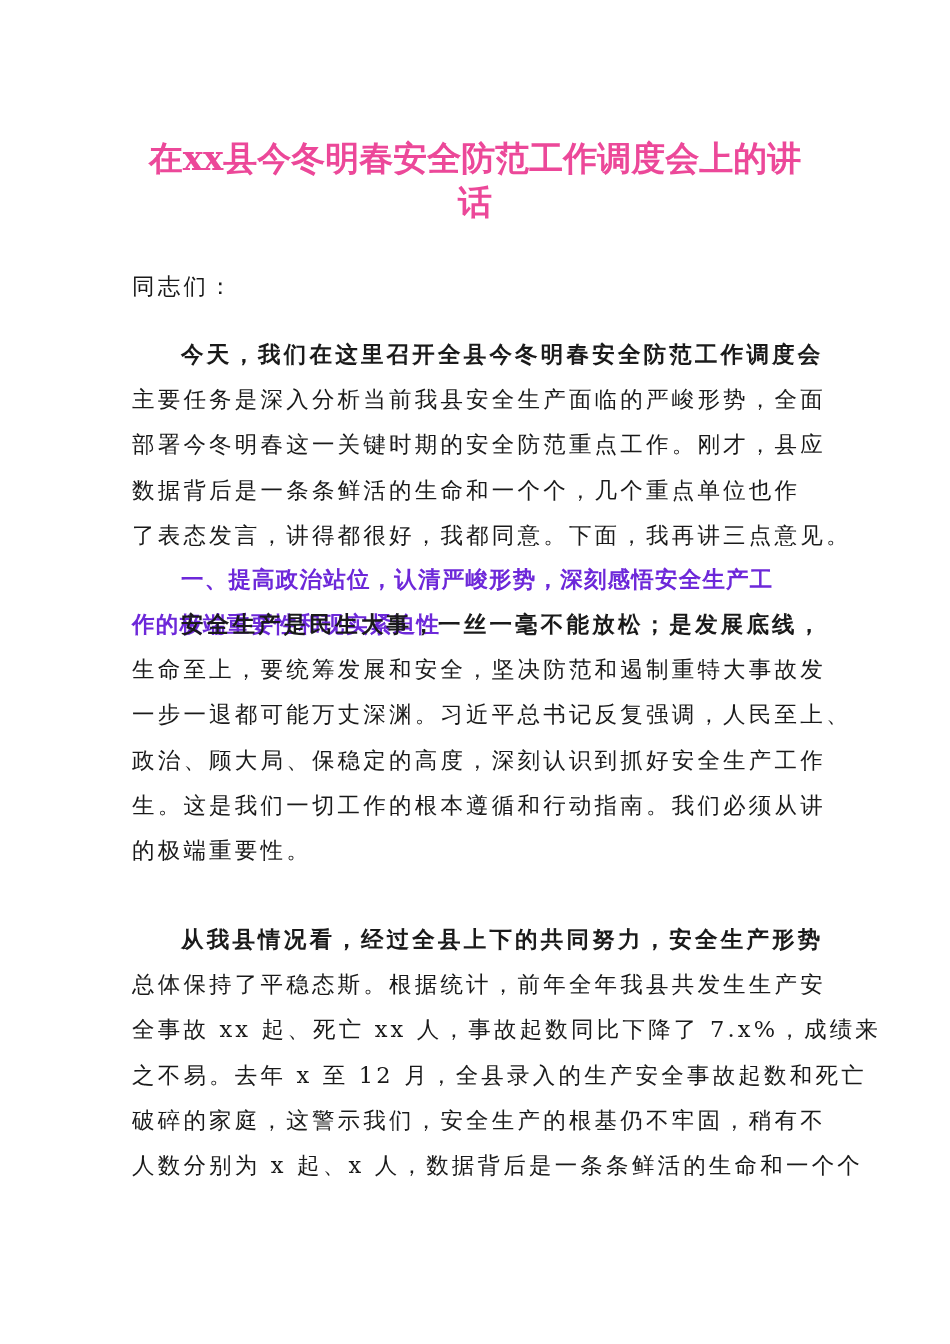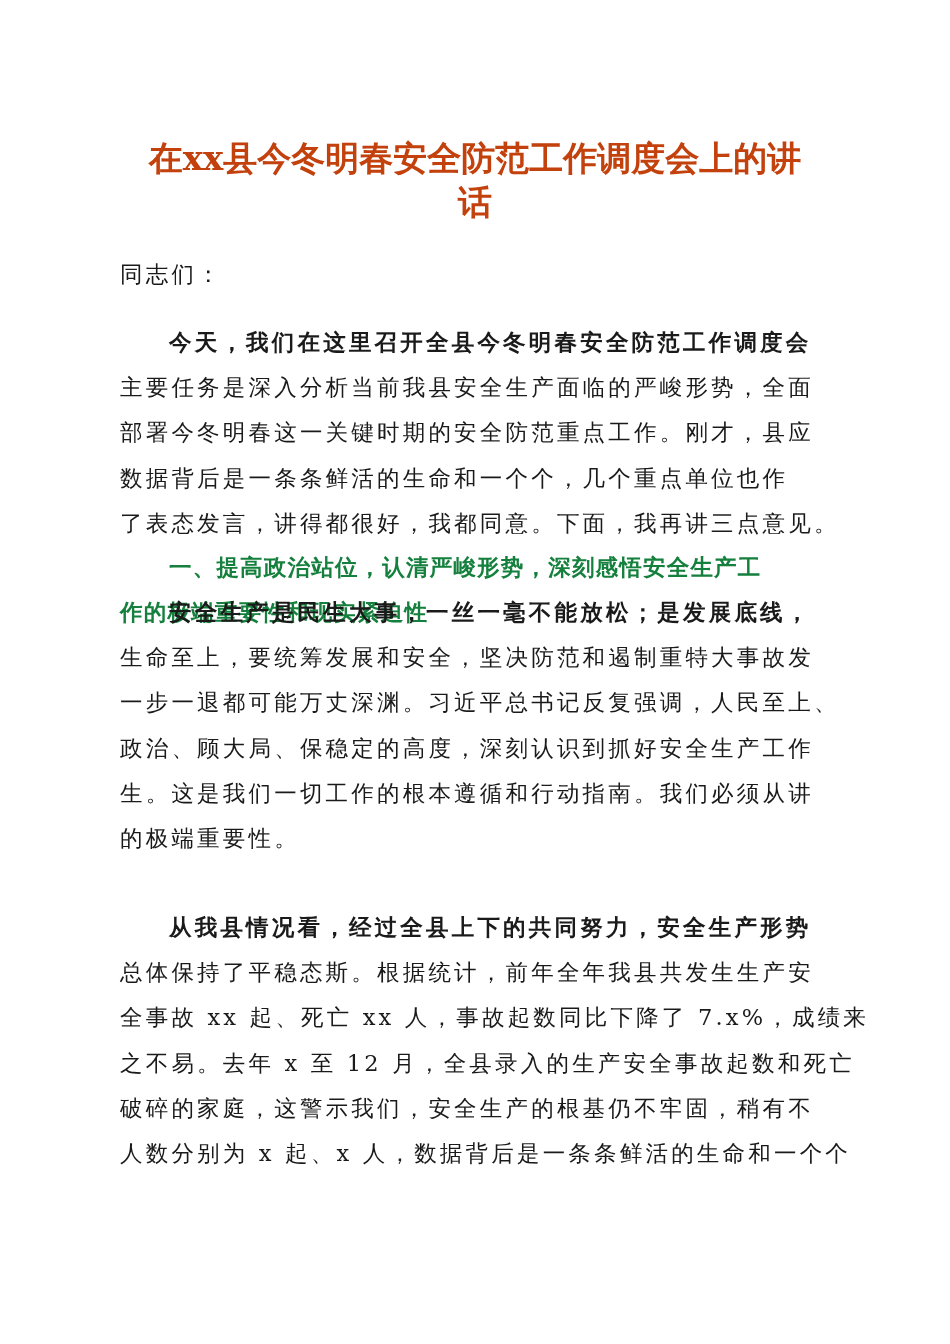--- a/index.html
+++ b/index.html
@@ -26,48 +26,48 @@
       position: absolute;
       left: 110px;
       top: 136px;
       width: 730px;
       text-align: center;
       font-family: "DejaVu Serif", "Liberation Serif", serif;
       font-weight: bold;
       font-size: 34px;
       line-height: 44px;
       letter-spacing: 0px;
-      color: #c2410c;
+      color: #ec4899;
       margin: 0;
     }
     .body-text {
       position: absolute;
       left: 120px;
       width: 705px;
       font-family: "DejaVu Serif", "Liberation Serif", serif;
       font-size: 22.5px;
       line-height: 45.2px;
       color: #1a1a1a;
       letter-spacing: 3.2px;
-      margin: 0;
+      margin: 12px;
     }
     .line {
       display: block;
       white-space: nowrap;
       height: 45.2px;
     }
     .indent {
       padding-left: 49px;
       font-weight: bold;
     }
     .heading .line {
       font-family: "DejaVu Sans", "Liberation Sans", sans-serif;
       font-weight: bold;
       letter-spacing: 1.2px;
-      color: #15803d;
+      color: #6d28d9;
     }
     .salutation { top: 252px; }
     .para1 { top: 320px; }
     .heading1 { top: 545px; }
     .para2 { top: 590px; }
     .para3 { top: 905px; }
   </style>
 </head>
 <body>
 

